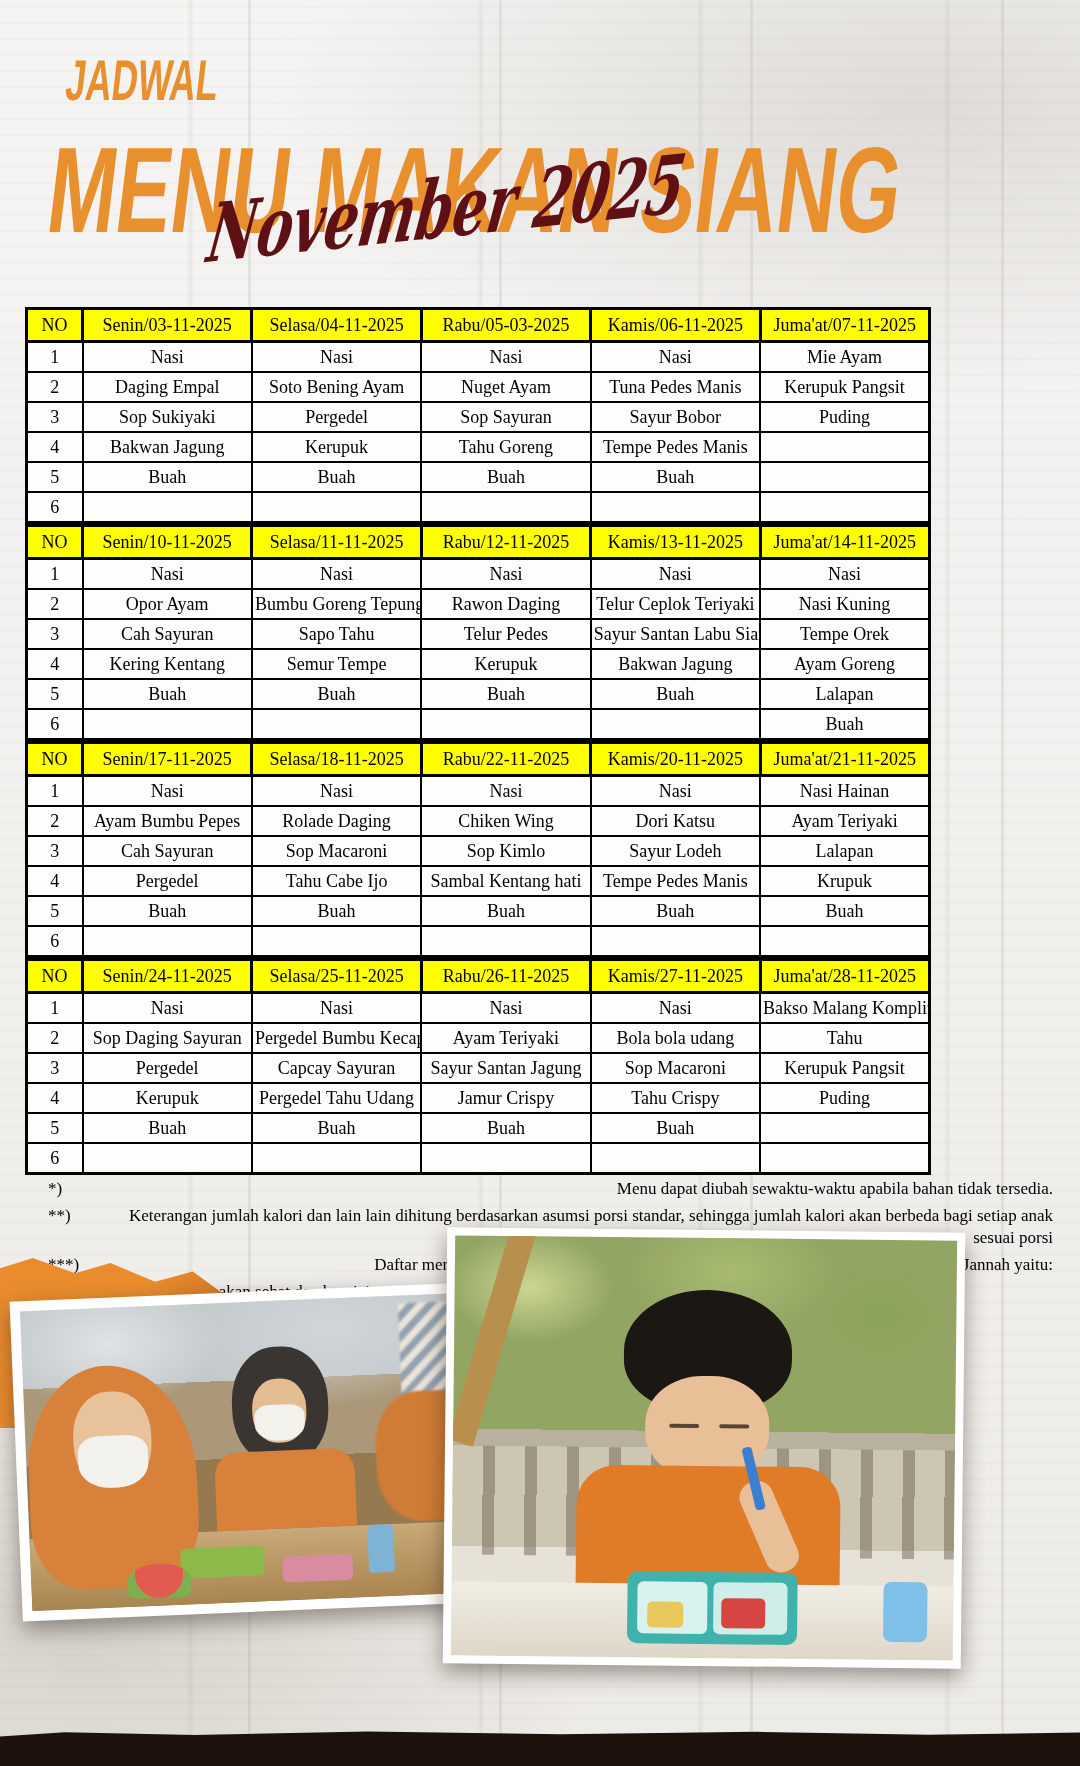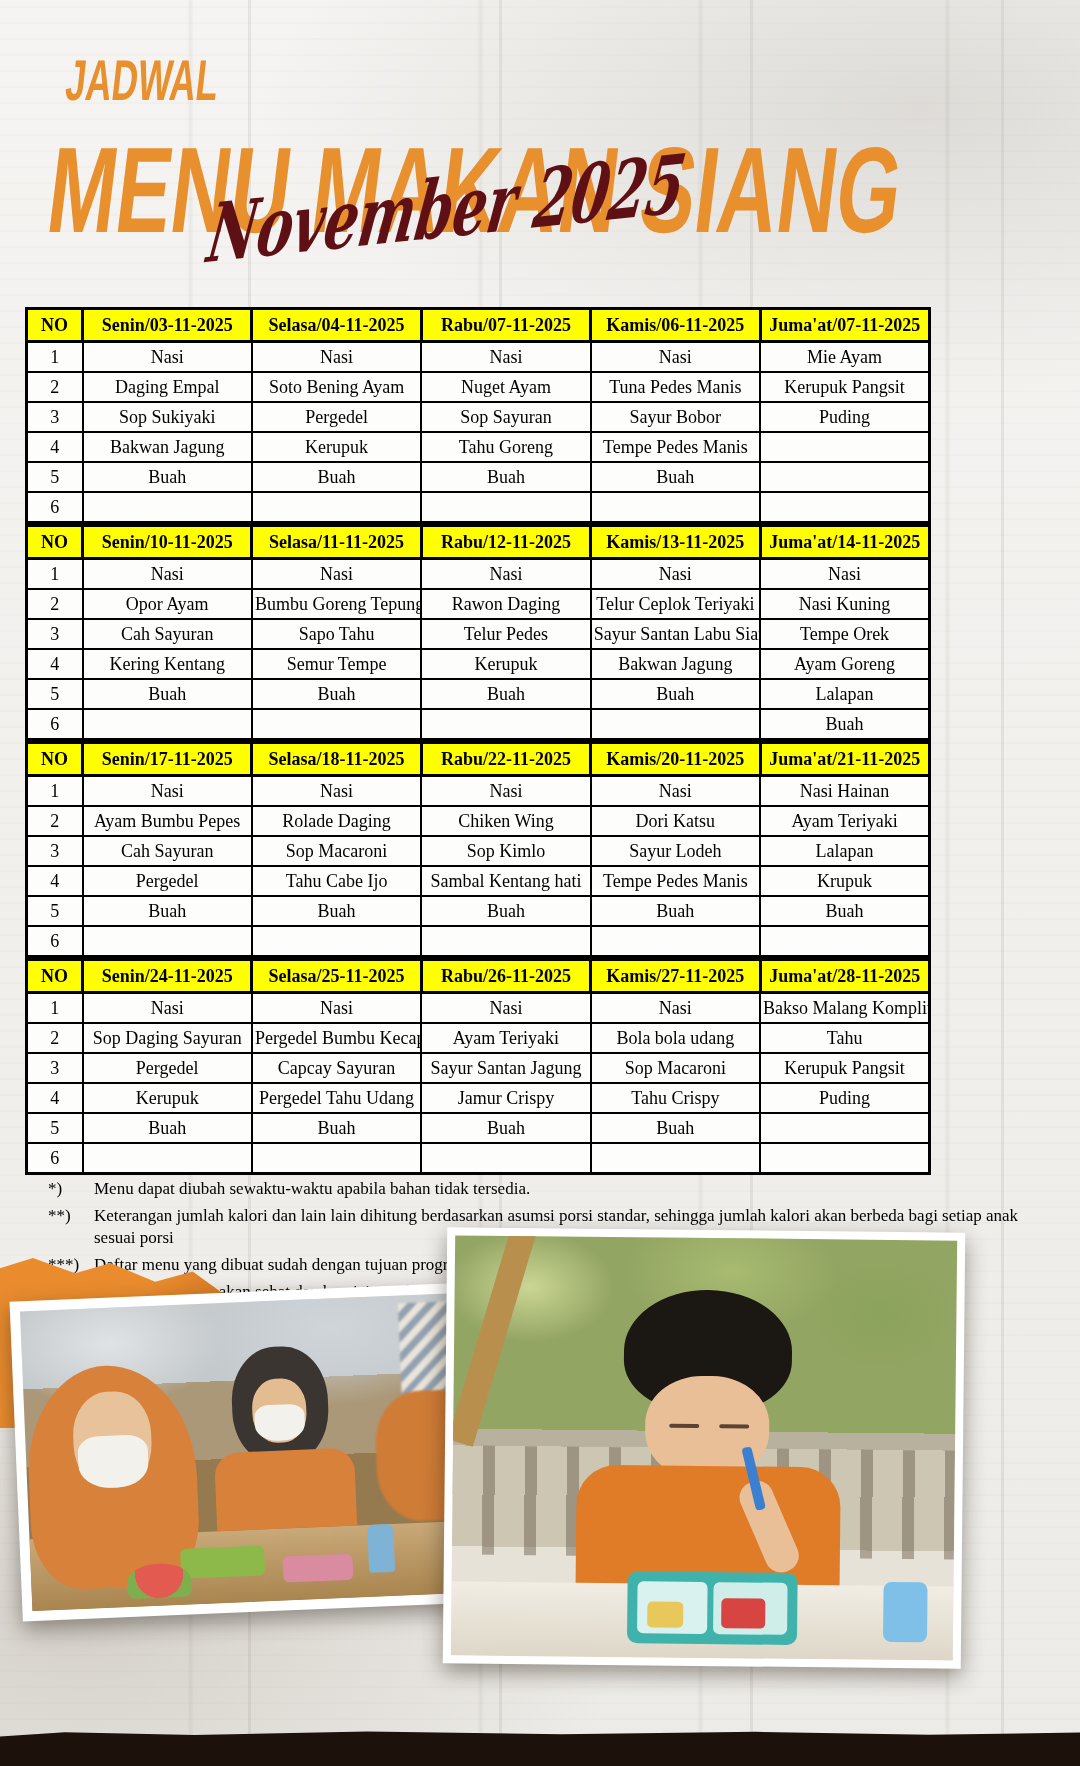--- a/index.html
+++ b/index.html
@@ -19,33 +19,33 @@
   #header-svg{position:absolute;left:0;top:0;}
   .kicker-text,.title-text{font-family:"Liberation Sans",sans-serif;font-weight:700;fill:var(--accent_orange);}
   .subtitle-text{font-family:"DejaVu Serif",serif;font-style:italic;font-weight:700;fill:var(--title_maroon);}
 
   
   #tables{position:absolute;left:25px;top:307px;width:906px;}
   table.week{border-collapse:collapse;table-layout:fixed;width:906px;border:3px solid #000;}
   table.week col.c-no{width:56px;}
   table.week th{
     background:var(--header_yellow);border:3px solid #000;height:30px;padding:0;
-    font-family:"Liberation Serif",serif;font-weight:700;font-size:18px;color:#000;text-align:center;
+    font-family:"Liberation Serif",serif;font-weight:400;font-size:18px;color:#000;text-align:center;
   }
   table.week td{
     border:2px solid #000;height:28px;padding:0 2px;background:#fdfdfc;
     font-family:"Liberation Serif",serif;font-size:18px;color:#000;text-align:center;
     white-space:nowrap;overflow:hidden;
   }
 
   
   .footnotes{position:absolute;left:48px;top:1178px;width:1005px;font-size:17px;color:#000;}
   .fn{display:flex;margin-bottom:5px;line-height:22px;}
   .fn-m{flex:0 0 46px;}
-  .fn-t{flex:1;}
+  .fn-t{flex:1;text-align:right;}
   .fn-sub{margin-left:46px;padding-left:10px;margin-bottom:5px;line-height:22px;}
 
   
   .torn-orange{
     position:absolute;left:0;top:1258px;width:235px;height:170px;z-index:1;
     background:linear-gradient(110deg,#ea8c2e 0 55%,#c96f1f 100%);
     clip-path:polygon(0 6%,14% 0,32% 9%,47% 3%,66% 14%,82% 8%,100% 26%,88% 44%,97% 63%,80% 78%,90% 100%,0 100%);
   }
   .photo{position:absolute;background:#fff;box-shadow:0 8px 22px rgba(40,30,20,.45);}
   #photo-left{left:16px;top:1292px;width:442px;height:300px;padding:10px;transform:rotate(-2.4deg);z-index:3;}
@@ -100,21 +100,21 @@
           <col>
           <col>
           <col>
           <col>
         </colgroup>
       <thead>
         <tr>
           <th>NO</th>
           <th>Senin/03-11-2025</th>
           <th>Selasa/04-11-2025</th>
-          <th>Rabu/07-11-2025</th>
+          <th>Rabu/05-03-2025</th>
           <th>Kamis/06-11-2025</th>
           <th>Juma'at/07-11-2025</th>
         </tr>
       </thead>
       <tbody>
         <tr>
             <td>1</td>
             <td>Nasi</td>
             <td>Nasi</td>
             <td>Nasi</td>

